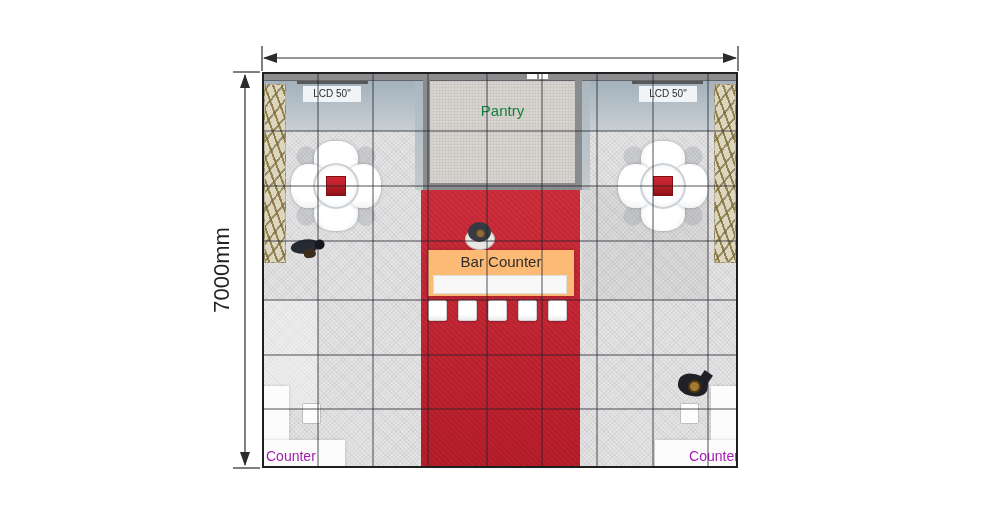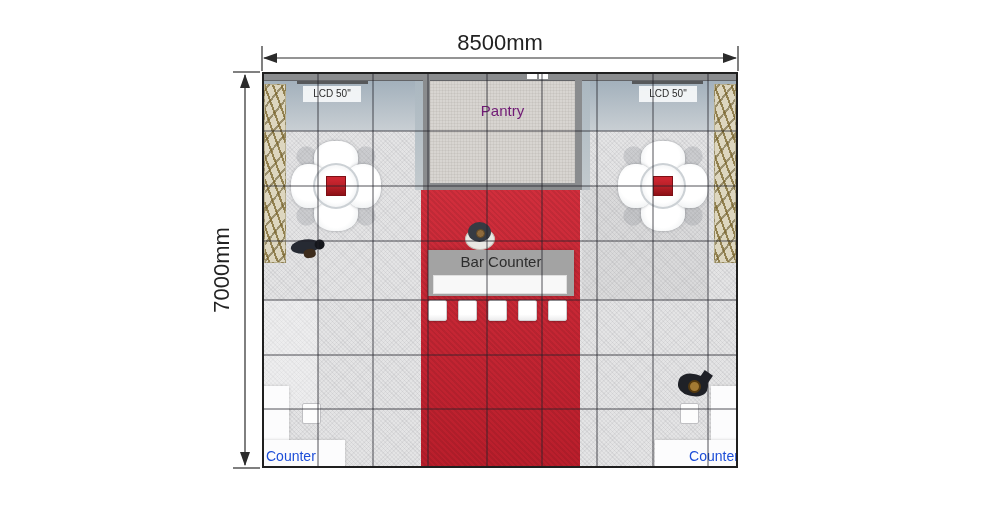--- a/index.html
+++ b/index.html
@@ -53,21 +53,21 @@
   }
   .pantry-wall{position:absolute;background:var(--wall-gray);z-index:7;}
   .pantry-wall.w-left{left:161px;top:0;width:7px;height:118px;}
   .pantry-wall.w-right{left:313px;top:0;width:7px;height:118px;}
   .pantry-wall.w-bottom{left:161px;top:111px;width:159px;height:7px;}
   .wall-mark{position:absolute;background:#fff;z-index:8;height:6px;top:1px;}
   .wall-mark.m1{left:265px;width:10px;}
   .wall-mark.m2{left:277px;width:9px;}
   .pantry-label{
     position:absolute;left:168px;top:30px;width:145px;z-index:15;text-align:center;
-    font-size:15px;color:#701a75;
+    font-size:15px;color:#15803d;
   }
   
   .carpet{
     position:absolute;left:159px;top:118px;width:159px;height:278px;z-index:3;
     background-color:var(--carpet-red);
     background-image:
       repeating-linear-gradient(45deg, rgba(0,0,0,0.07) 0 2px, transparent 2px 4px),
       linear-gradient(180deg, rgba(255,255,255,0.06), rgba(0,0,0,0.10));
   }
   
@@ -105,21 +105,21 @@
     background-color:var(--plant-beige);
     background-image:
       repeating-linear-gradient(70deg, transparent 0 3px, rgba(122,100,42,0.75) 3px 5px, transparent 5px 8px),
       repeating-linear-gradient(-50deg, transparent 0 4px, rgba(88,72,26,0.5) 4px 6px, transparent 6px 11px);
     border:1px solid rgba(150,140,100,0.5);box-sizing:border-box;
   }
   .plants.left{left:2px;} .plants.right{left:452px;}
   
   .bar-counter{
     position:absolute;left:166px;top:178px;width:146px;height:46px;z-index:10;
-    background:#a3a3a3;box-shadow:0 0 4px rgba(0,0,0,0.25);
+    background:#fdba74;box-shadow:0 0 4px rgba(0,0,0,0.25);
   }
   .bar-counter-label{
     position:absolute;left:0;top:3px;width:100%;text-align:center;
     font-size:15px;color:#2d2d2d;
   }
   .bar-inner{
     position:absolute;left:5px;top:25px;width:134px;height:19px;
     background:#f8f8f8;border:1px solid #e0e0e0;box-sizing:border-box;
   }
   .stool{
@@ -136,21 +136,21 @@
   .counter-left-h{left:0;top:368px;width:83px;height:28px;}
   .counter-right-v{left:449px;top:314px;width:27px;height:82px;}
   .counter-right-h{left:393px;top:368px;width:83px;height:28px;}
   .counter-stool{
     position:absolute;top:331px;width:19px;height:21px;z-index:11;
     background:#fdfdfd;border:1px solid #bfbfc2;border-radius:2px;box-sizing:border-box;
   }
   .counter-stool.left{left:40px;} .counter-stool.right{left:418px;}
   .counter-label{
     position:absolute;top:376px;height:16px;z-index:15;
-    font-size:14px;color:#1d4ed8;
+    font-size:14px;color:#a21caf;
   }
   .counter-label.left{left:4px;width:78px;text-align:left;}
   .counter-label.right{left:413px;width:78px;text-align:center;}
   
   .person{position:absolute;z-index:12;}
   .person-center{left:203px;top:148px;width:30px;height:34px;}
   .pc-shoulders{position:absolute;left:0;top:8px;width:30px;height:22px;border-radius:50%;
     background:#e9e7e3;border:1px solid #c6c1b9;box-sizing:border-box;}
   .pc-jacket{position:absolute;left:3px;top:2px;width:23px;height:20px;border-radius:50%;
     background:#363b43;}
@@ -185,21 +185,20 @@
     <line x1="264" y1="58" x2="736" y2="58" stroke="#2b2b2b" stroke-width="1.2"></line>
     <polygon points="263,58 277,53 277,63" fill="#2b2b2b"></polygon>
     <polygon points="737,58 723,53 723,63" fill="#2b2b2b"></polygon>
 
     <line x1="233" y1="72" x2="260" y2="72" stroke="#2b2b2b" stroke-width="1.2"></line>
     <line x1="233" y1="468" x2="260" y2="468" stroke="#2b2b2b" stroke-width="1.2"></line>
     <line x1="245" y1="75" x2="245" y2="465" stroke="#2b2b2b" stroke-width="1.2"></line>
     <polygon points="245,74 240,88 250,88" fill="#2b2b2b"></polygon>
     <polygon points="245,466 240,452 250,452" fill="#2b2b2b"></polygon>
   </svg>
-  <div class="dim-top-label">8500mm</div>
   <div class="dim-left-label">7000mm</div>
 
   <div class="plan">
     <div class="floor"></div>
     <div class="band-blue left"></div>
     <div class="band-blue right"></div>
     <div class="strip-blue left"></div>
     <div class="strip-blue right"></div>
     <div class="shade right-mid"></div>
     <div class="shade left-low"></div>

